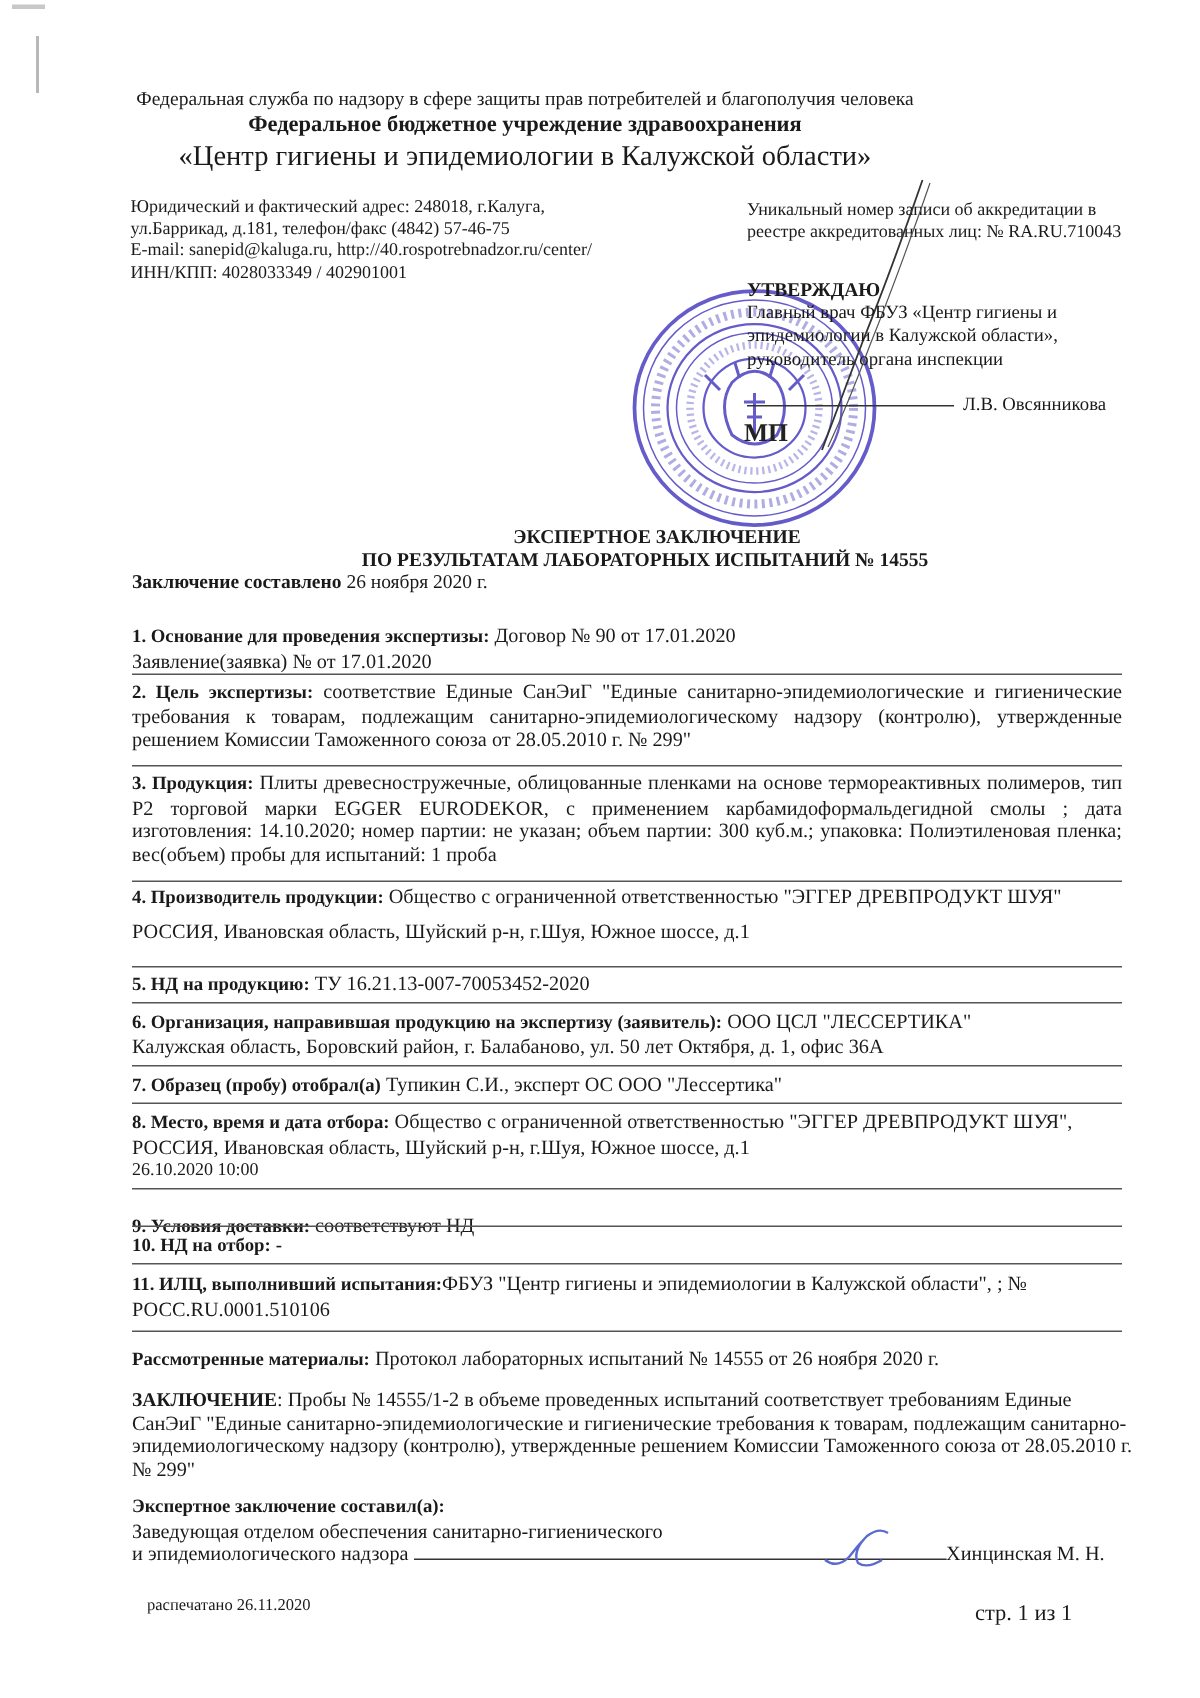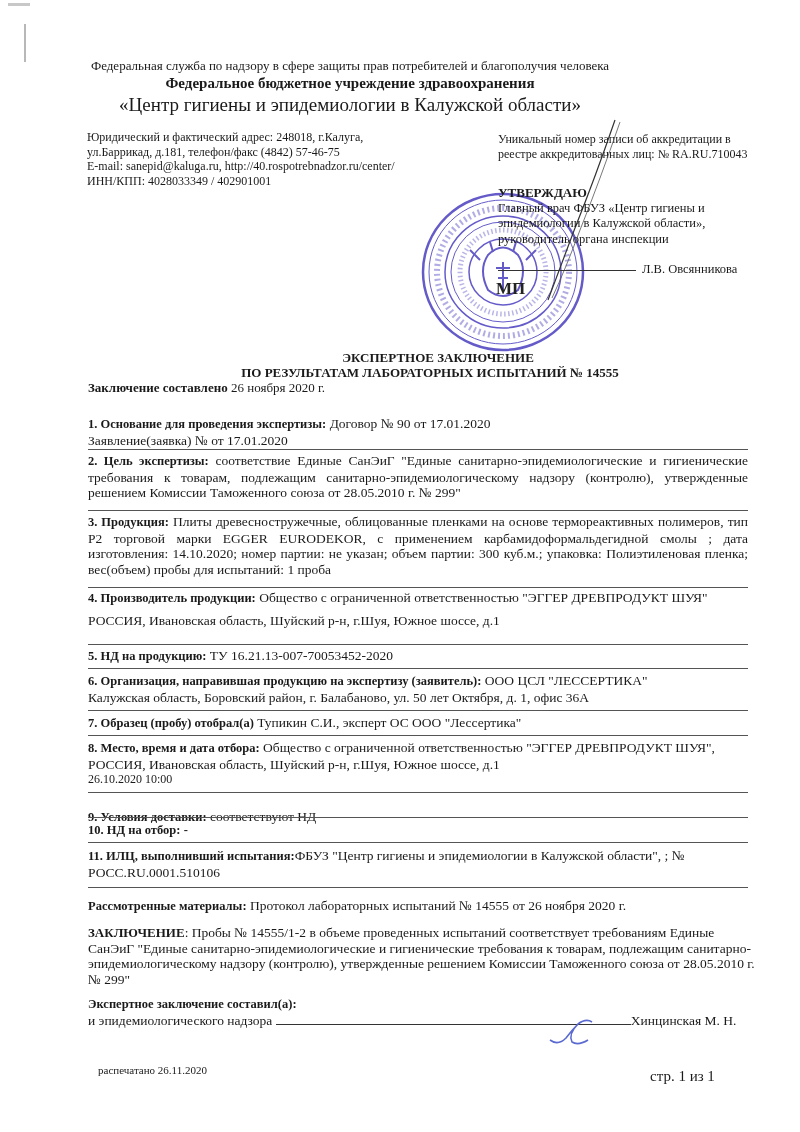--- a/index.html
+++ b/index.html
@@ -169,20 +169,21 @@
   <b>Рассмотренные  материалы:</b>
   <span>Протокол лабораторных испытаний № 14555 от 26 ноября 2020 г.</span>
 </div>
 
 <div class="abs sec" style="top:925px; width:675px;">
   <b style="font-size:13px;">ЗАКЛЮЧЕНИЕ</b><span>: Пробы № 14555/1-2 в объеме проведенных испытаний соответствует требованиям Единые СанЭиГ "Единые санитарно-эпидемиологические и гигиенические требования к товарам, подлежащим санитарно-эпидемиологическому надзору (контролю), утвержденные решением Комиссии Таможенного союза от 28.05.2010 г. № 299"</span>
 </div>
 
 <div class="abs sec" style="top:996px; width:690px;">
   <b>Экспертное заключение составил(а):</b>
+  <div>Заведующая отделом обеспечения санитарно-гигиенического</div>
   <div style="white-space:nowrap;">
     <span>и эпидемиологического надзора</span>
     <span class="sig-line" style="width:355px;"></span><span>Хинцинская  М. Н.</span>
   </div>
 </div>
 
 <svg class="abs sig-svg" viewBox="0 0 60 32">
   <path d="M2 24 Q10 30 18 22 Q24 14 30 8 Q38 2 44 6 M30 8 Q20 18 24 26 Q30 30 40 24" stroke="#5a6ad0" stroke-width="1.6" fill="none"></path>
 </svg>
 

